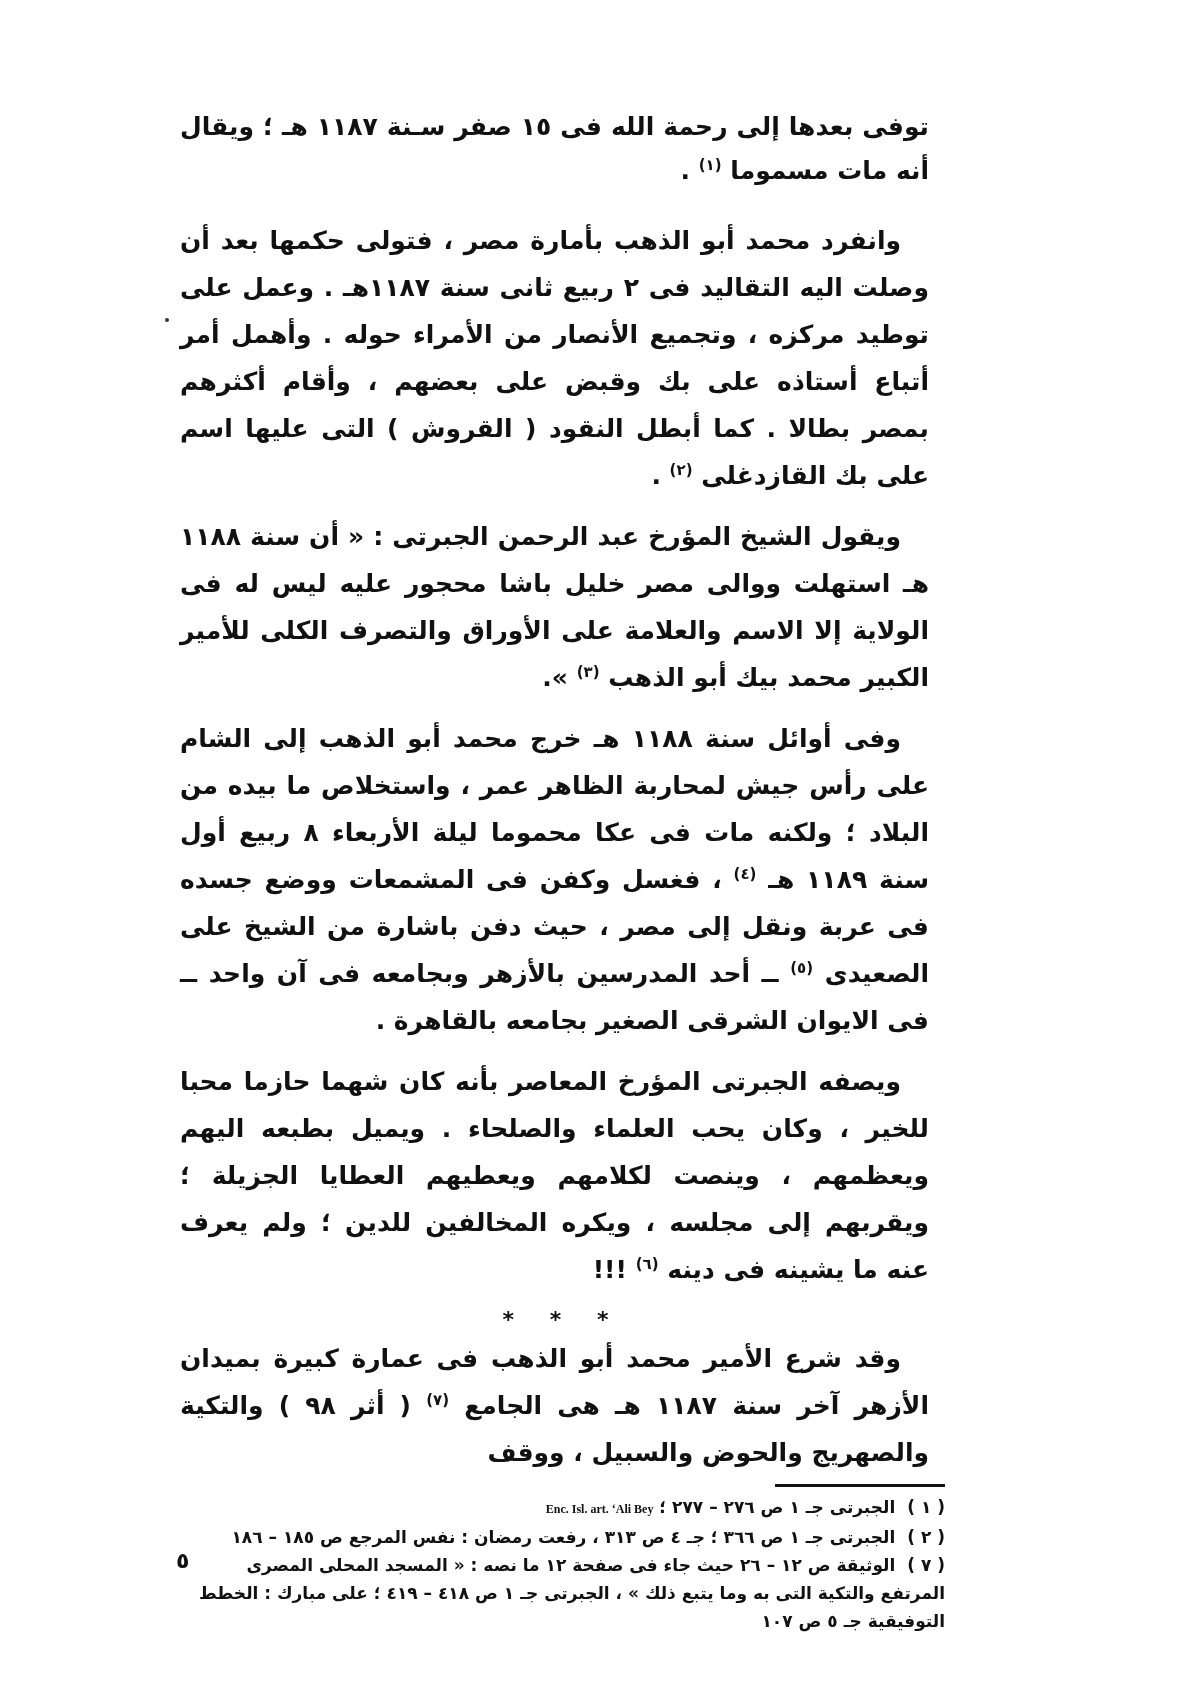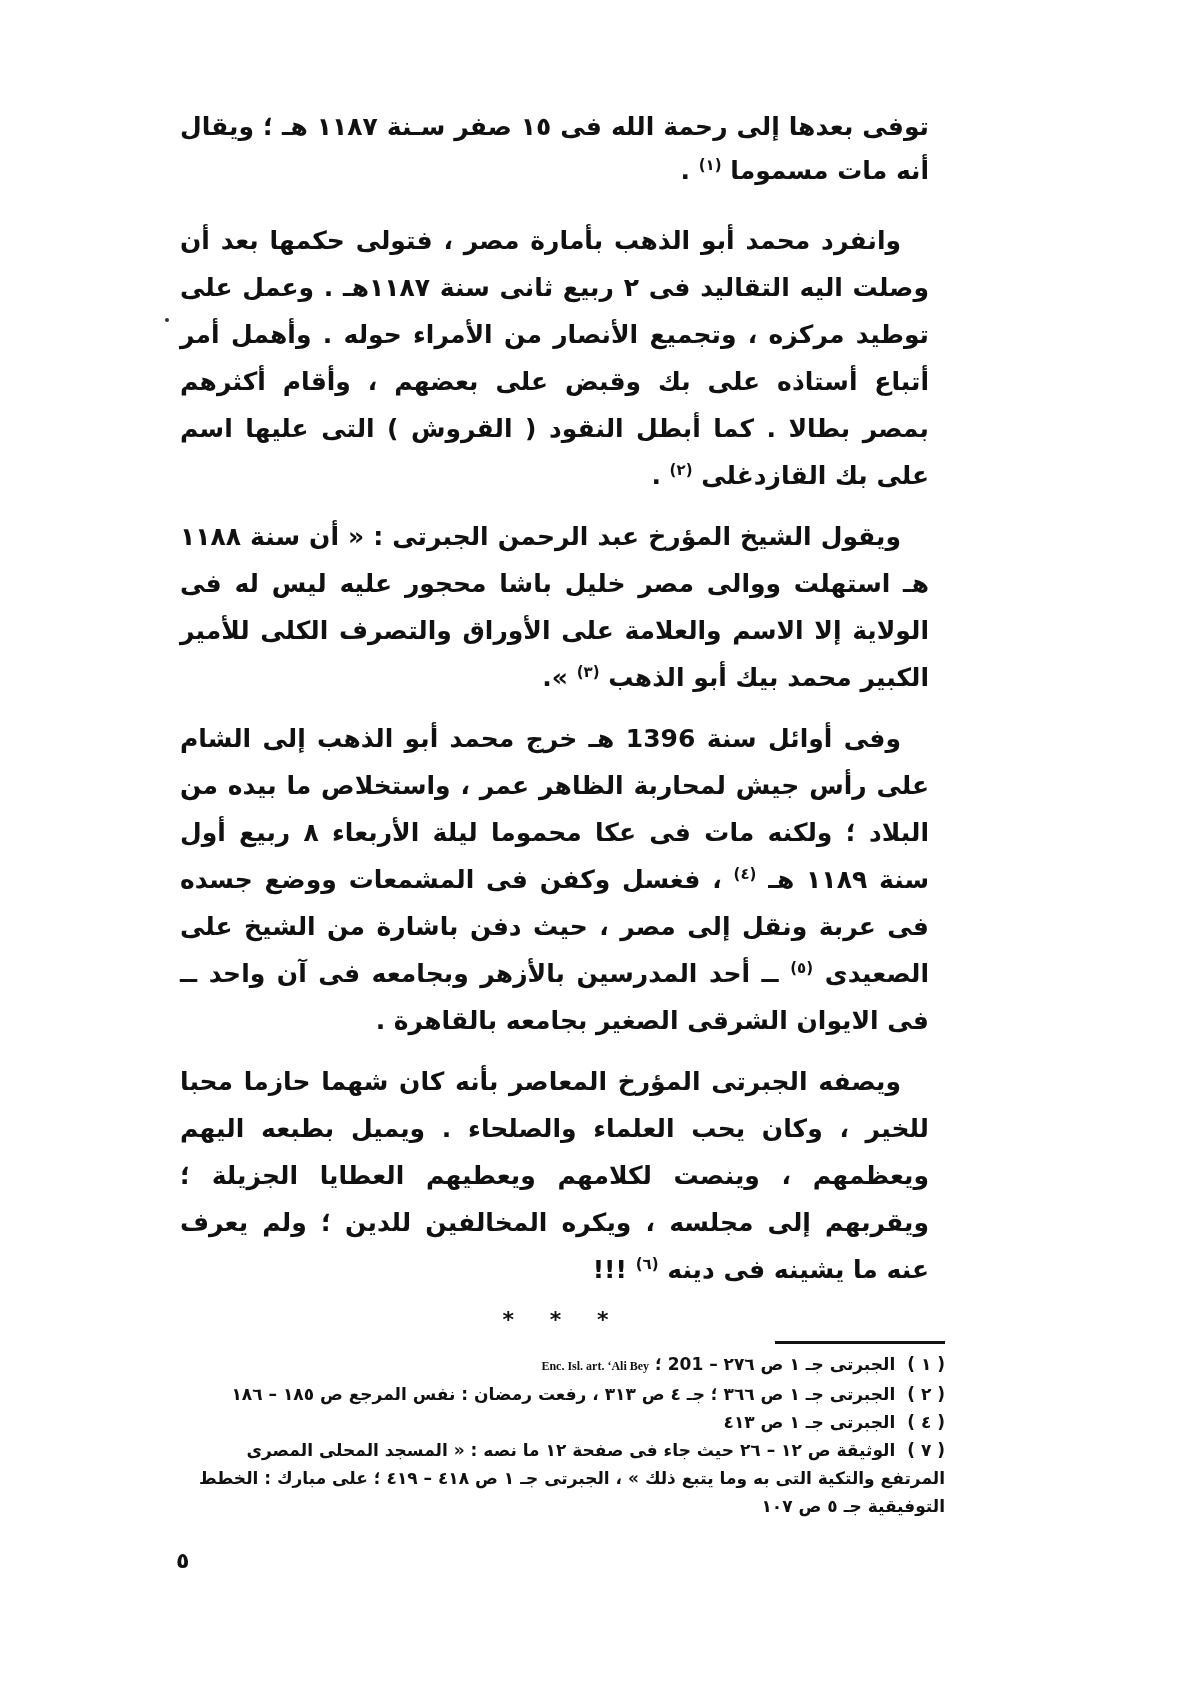--- a/index.html
+++ b/index.html
@@ -99,51 +99,52 @@
     <span> .</span>
   </p>
 
   <p class="para indent">
     <span>ويقول الشيخ المؤرخ عبد الرحمن الجبرتى : « أن سنة ١١٨٨ هـ استهلت ووالى مصر خليل باشا محجور عليه ليس له فى الولاية إلا الاسم والعلامة على الأوراق والتصرف الكلى للأمير الكبير محمد بيك أبو الذهب</span>
     <sup class="fn">(٣)</sup>
     <span> ».</span>
   </p>
 
   <p class="para indent">
-    <span>وفى أوائل سنة 1396 هـ خرج محمد أبو الذهب إلى الشام على رأس جيش لمحاربة الظاهر عمر ، واستخلاص ما بيده من البلاد ؛ ولكنه مات فى عكا محموما ليلة الأربعاء ٨ ربيع أول سنة ١١٨٩ هـ</span>
+    <span>وفى أوائل سنة ١١٨٨ هـ خرج محمد أبو الذهب إلى الشام على رأس جيش لمحاربة الظاهر عمر ، واستخلاص ما بيده من البلاد ؛ ولكنه مات فى عكا محموما ليلة الأربعاء ٨ ربيع أول سنة ١١٨٩ هـ</span>
     <sup class="fn">(٤)</sup>
     <span> ، فغسل وكفن فى المشمعات ووضع جسده فى عربة ونقل إلى مصر ، حيث دفن باشارة من الشيخ على الصعيدى</span>
     <sup class="fn">(٥)</sup>
     <span> ــ أحد المدرسين بالأزهر وبجامعه فى آن واحد ــ فى الايوان الشرقى الصغير بجامعه بالقاهرة .</span>
   </p>
 
   <p class="para indent">
     <span>ويصفه الجبرتى المؤرخ المعاصر بأنه كان شهما حازما محبا للخير ، وكان يحب العلماء والصلحاء . ويميل بطبعه اليهم ويعظمهم ، وينصت لكلامهم ويعطيهم العطايا الجزيلة ؛ ويقربهم إلى مجلسه ، ويكره المخالفين للدين ؛ ولم يعرف عنه ما يشينه فى دينه</span>
     <sup class="fn">(٦)</sup>
     <span> !!!</span>
   </p>
 
   <div class="stars">* * *</div>
 
+  <p class="para indent" style="margin-bottom:0;">
+    <span>وقد شرع الأمير محمد أبو الذهب فى عمارة كبيرة بميدان الأزهر آخر سنة ١١٨٧ هـ هى الجامع</span>
+    <sup class="fn">(٧)</sup>
+    <span> ( أثر ٩٨ ) والتكية والصهريج والحوض والسبيل ، ووقف</span>
+  </p>
 
   <div class="rule"></div>
 
   <div class="footnotes">
     <p class="footnote">
       <span class="num">( ١ )</span>
-      <span>الجبرتى جـ ١ ص ٢٧٦ – 201 ؛ </span>
+      <span>الجبرتى جـ ١ ص ٢٧٦ – ٢٧٧ ؛ </span>
       <span class="latin">Enc. Isl. art. ‘Ali Bey</span>
     </p>
     <p class="footnote">
       <span class="num">( ٢ )</span>
       <span>الجبرتى جـ ١ ص ٣٦٦ ؛ جـ ٤ ص ٣١٣ ، رفعت رمضان : نفس المرجع ص ١٨٥ – ١٨٦</span>
-    </p>
-    <p class="footnote">
-      <span class="num">( ٤ )</span>
-      <span>الجبرتى جـ ١ ص ٤١٣</span>
     </p>
     <p class="footnote">
       <span class="num">( ٧ )</span>
       <span>الوثيقة ص ١٢ – ٢٦ حيث جاء فى صفحة ١٢ ما نصه : « المسجد المحلى المصرى المرتفع والتكية التى به وما يتبع ذلك » ، الجبرتى جـ ١ ص ٤١٨ – ٤١٩ ؛ على مبارك : الخطط التوفيقية جـ ٥ ص ١٠٧</span>
     </p>
   </div>
 </div>
 
 <div class="page-number">٥</div>
 

